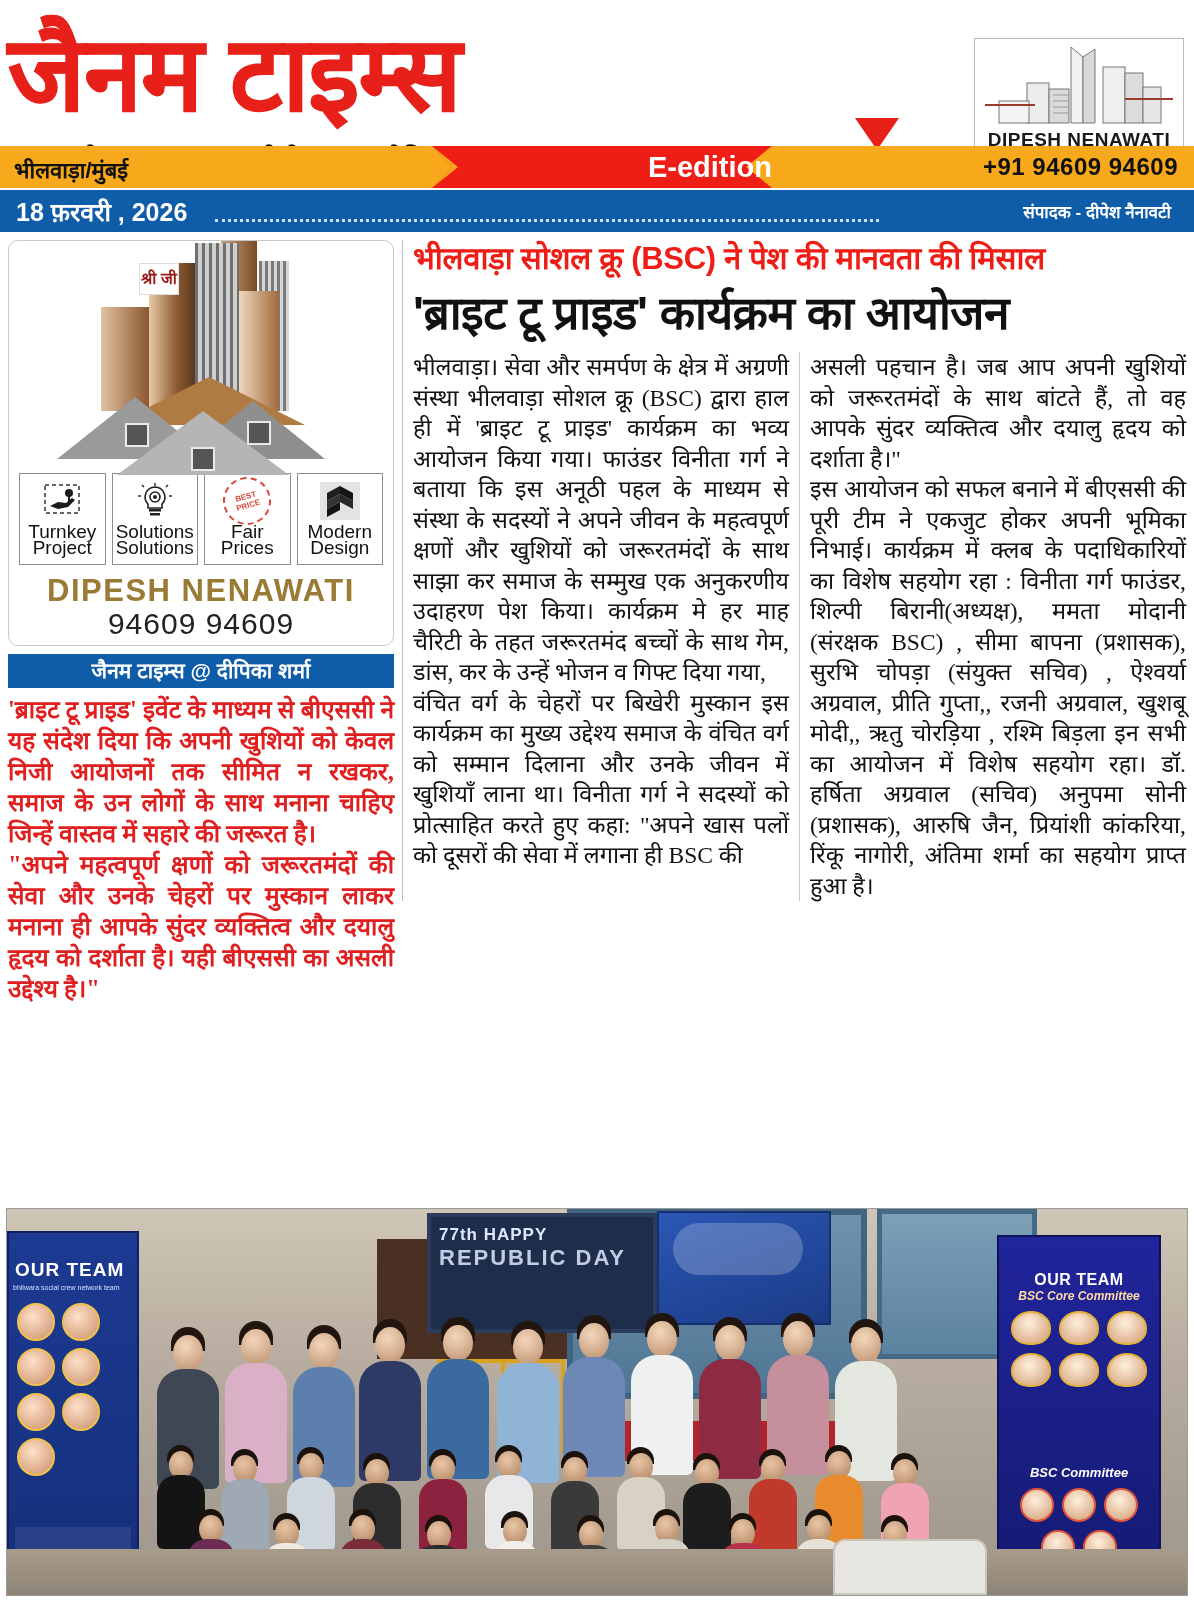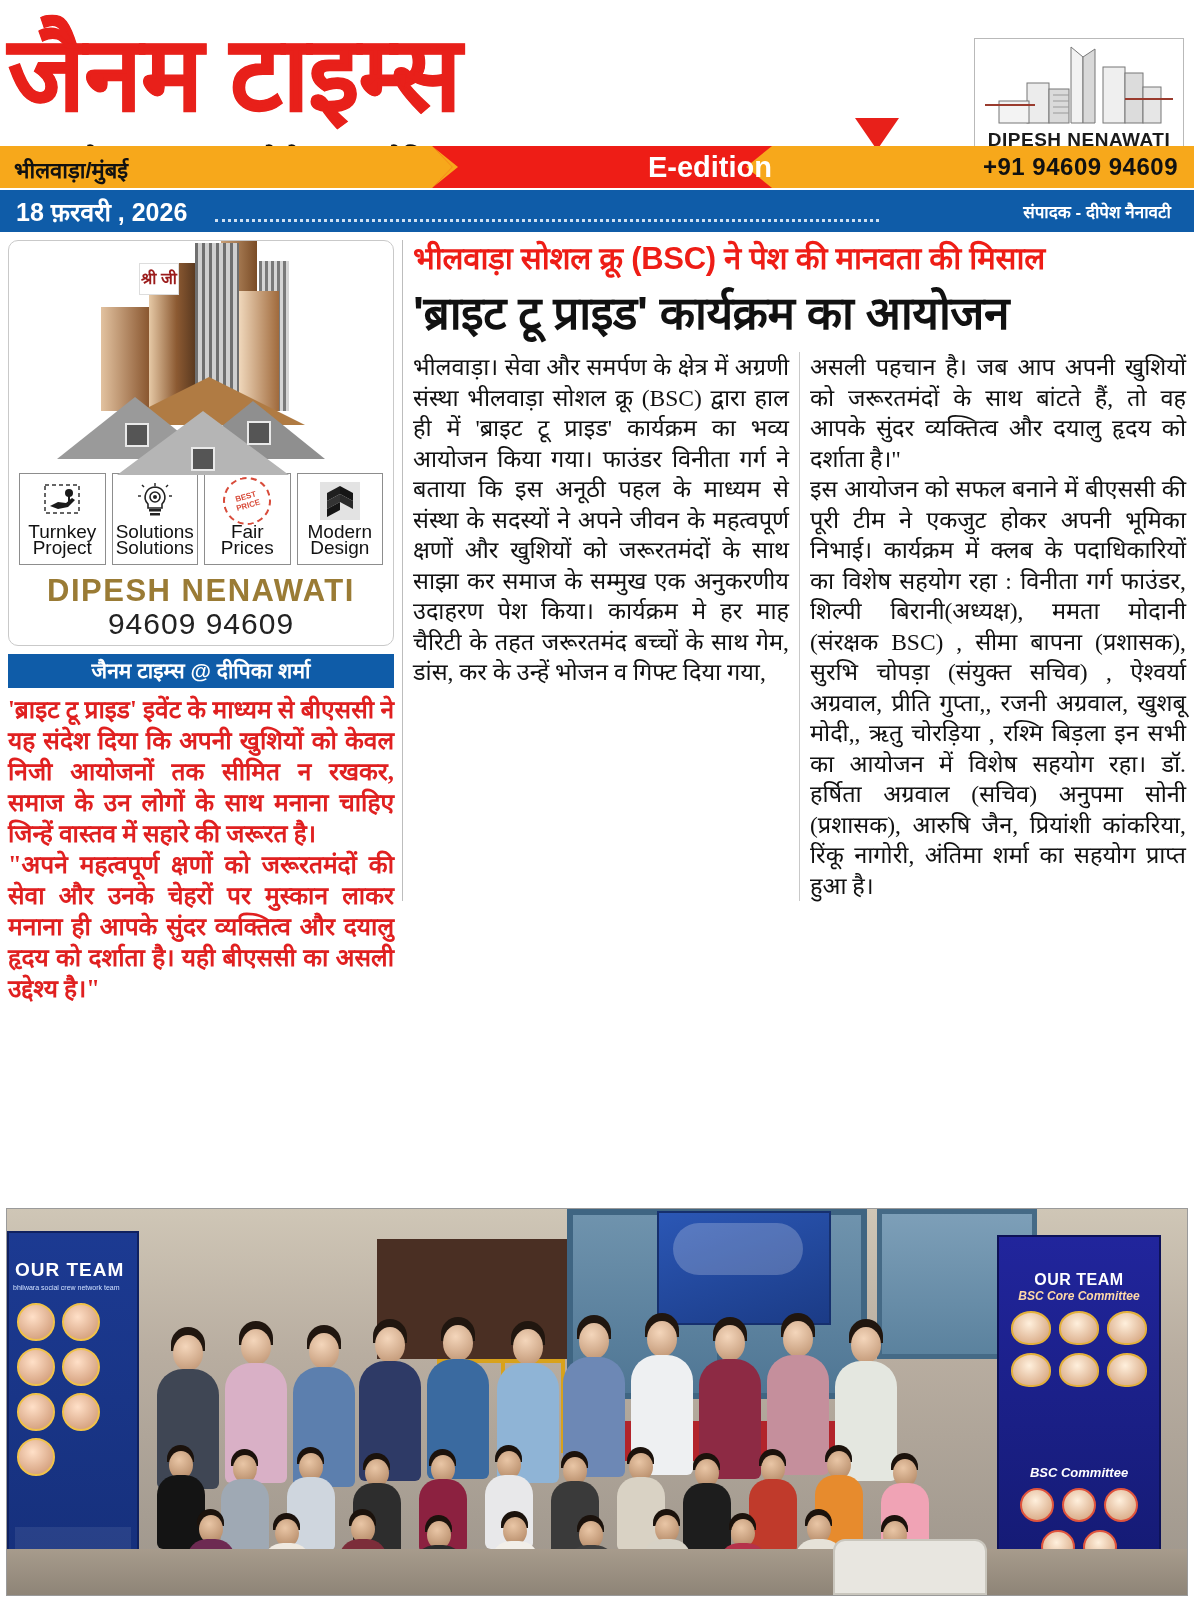--- a/index.html
+++ b/index.html
@@ -388,38 +388,43 @@
         </div>
       </div>
 
       <div class="colR">
         <div class="kicker">भीलवाड़ा सोशल क्रू (BSC) ने पेश की मानवता की मिसाल</div>
         <div class="headline">'ब्राइट टू प्राइड' कार्यक्रम का आयोजन</div>
 
         <div class="art-cols">
           <div class="art-col">
             <p>भीलवाड़ा। सेवा और समर्पण के क्षेत्र में अग्रणी संस्था भीलवाड़ा सोशल क्रू (BSC) द्वारा हाल ही में 'ब्राइट टू प्राइड' कार्यक्रम का भव्य आयोजन किया गया। फाउंडर विनीता गर्ग ने बताया कि इस अनूठी पहल के माध्यम से संस्था के सदस्यों ने अपने जीवन के महत्वपूर्ण क्षणों और खुशियों को जरूरतमंदों के साथ साझा कर समाज के सम्मुख एक अनुकरणीय उदाहरण पेश किया। कार्यक्रम मे हर माह चैरिटी के तहत जरूरतमंद बच्चों के साथ गेम, डांस, कर के उन्हें भोजन व गिफ्ट दिया गया,</p>
+            <p>वंचित वर्ग के चेहरों पर बिखेरी मुस्कान इस कार्यक्रम का मुख्य उद्देश्य समाज के वंचित वर्ग को सम्मान दिलाना और उनके जीवन में खुशियाँ लाना था। विनीता गर्ग ने सदस्यों को प्रोत्साहित करते हुए कहा: "अपने खास पलों को दूसरों की सेवा में लगाना ही BSC की</p>
           </div>
           <div class="art-col second">
             <p>असली पहचान है। जब आप अपनी खुशियों को जरूरतमंदों के साथ बांटते हैं, तो वह आपके सुंदर व्यक्तित्व और दयालु हृदय को दर्शाता है।"</p>
             <p>इस आयोजन को सफल बनाने में बीएससी की पूरी टीम ने एकजुट होकर अपनी भूमिका निभाई। कार्यक्रम में क्लब के पदाधिकारियों का विशेष सहयोग रहा :  विनीता गर्ग फाउंडर, शिल्पी बिरानी(अध्यक्ष), ममता मोदानी (संरक्षक BSC) ,  सीमा बापना (प्रशासक), सुरभि चोपड़ा (संयुक्त सचिव) , ऐश्वर्या अग्रवाल, प्रीति गुप्ता,, रजनी अग्रवाल, खुशबू मोदी,, ऋतु चोरड़िया , रश्मि बिड़ला इन सभी का आयोजन में विशेष सहयोग रहा। डॉ. हर्षिता अग्रवाल (सचिव) अनुपमा सोनी (प्रशासक), आरुषि जैन, प्रियांशी कांकरिया, रिंकू नागोरी, अंतिमा शर्मा का सहयोग प्राप्त हुआ है।</p>
           </div>
         </div>
       </div>
 
     </div>
   </div>
 
   <div class="photo-wrap">
     <div class="ph-bg"></div>
     <div class="ph-door"></div>
     <div class="ph-door2"></div>
     <div class="ph-wallbrown"></div>
     <div class="ph-wallbrown2"></div>
 
+    <div class="board">
+      <div>77th HAPPY</div>
+      <div class="b2">REPUBLIC DAY</div>
+    </div>
     <div class="poster">
         <div class="blob"></div>
       </div>
 
     <div class="standee">
       <div class="st-title">OUR TEAM</div>
       <div class="st-sub">bhilwara social crew network team</div>
       <div class="st-grid">
         <div class="st-av"></div>
         <div class="st-av"></div>

